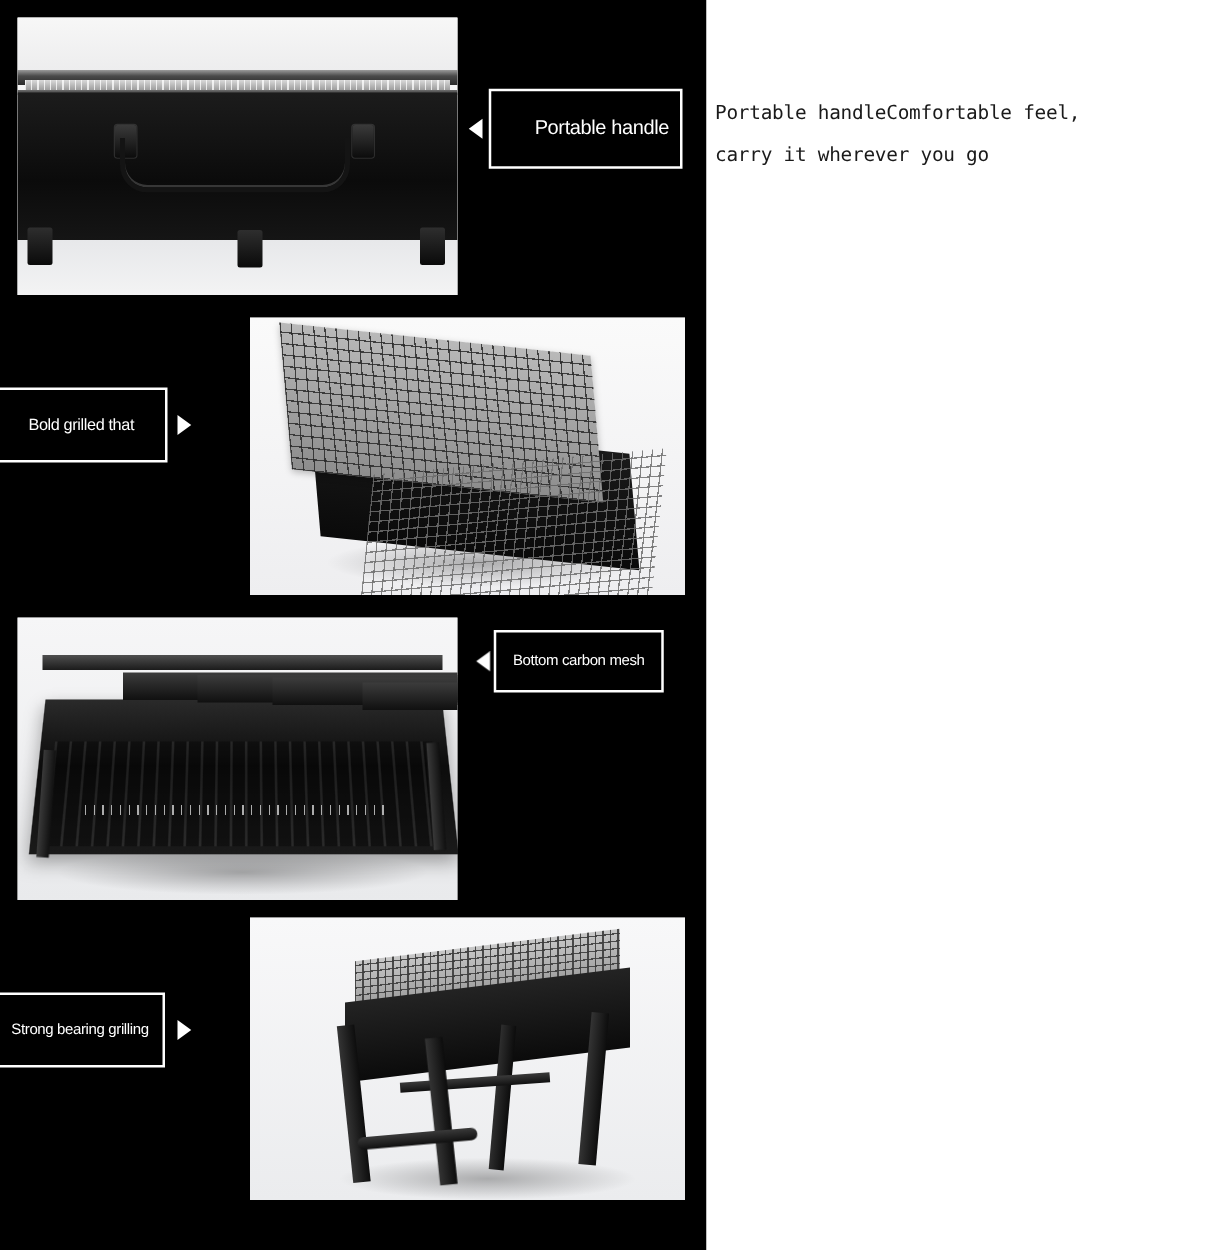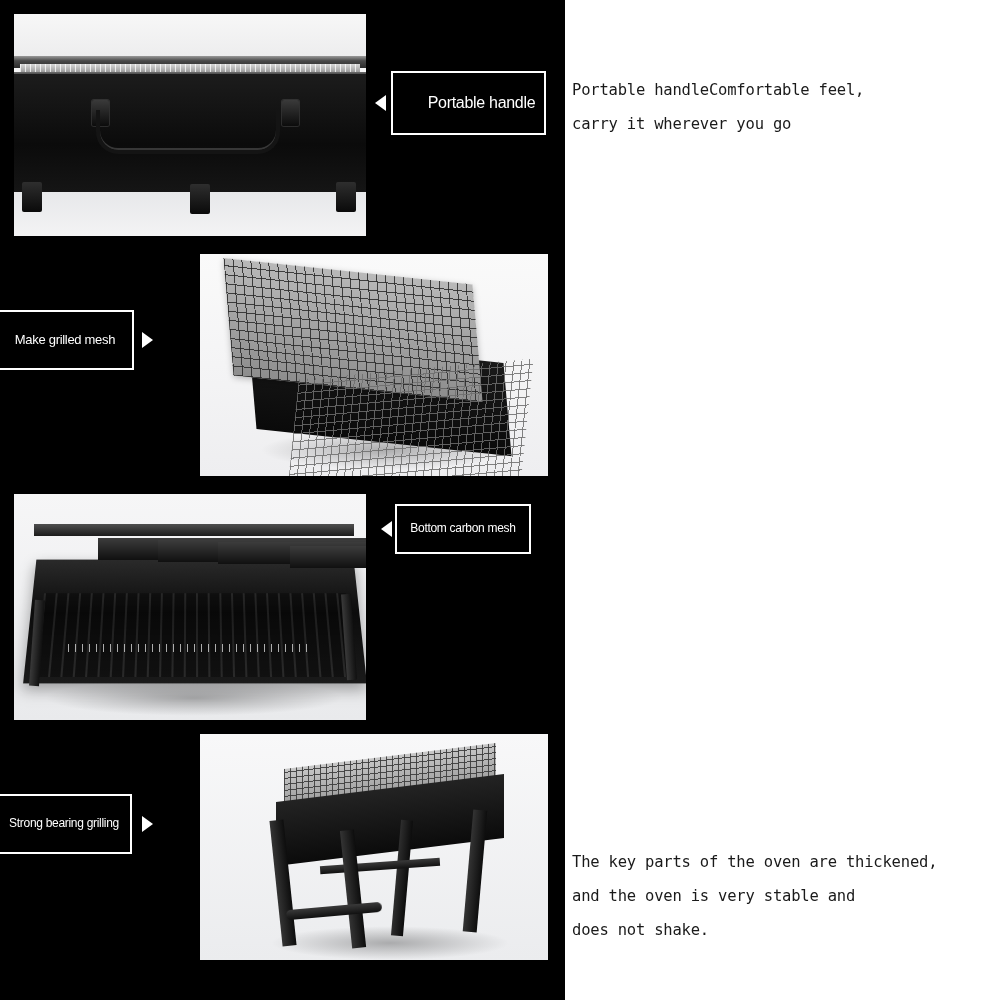--- a/index.html
+++ b/index.html
@@ -375,35 +375,32 @@
     <div class="p4-legL2"></div>
     <div class="p4-cross"></div>
   </div>
 
   <div class="arrow left ar1"></div>
   <div class="callout co1">
     <span>Portable handle</span>
   </div>
 
   <div class="callout co2 small">
-    <span>Make grilled mesh</span>
+    <span>Bold grilled that</span>
   </div>
   <div class="arrow right ar2"></div>
 
   <div class="arrow left ar3"></div>
   <div class="callout co3 tiny">
     <span>Bottom carbon mesh</span>
   </div>
 
   <div class="callout co4 tiny">
     <span>Strong bearing grilling</span>
   </div>
   <div class="arrow right ar4"></div>
 
   <div class="text-col">
     <div class="para t1">Portable handleComfortable feel,
 carry it wherever you go</div>
-    <div class="para t4">The key parts of the oven are thickened,
-and the oven is very stable and
-does not shake.</div>
   </div>
 
 </div>
 
 </body></html>

